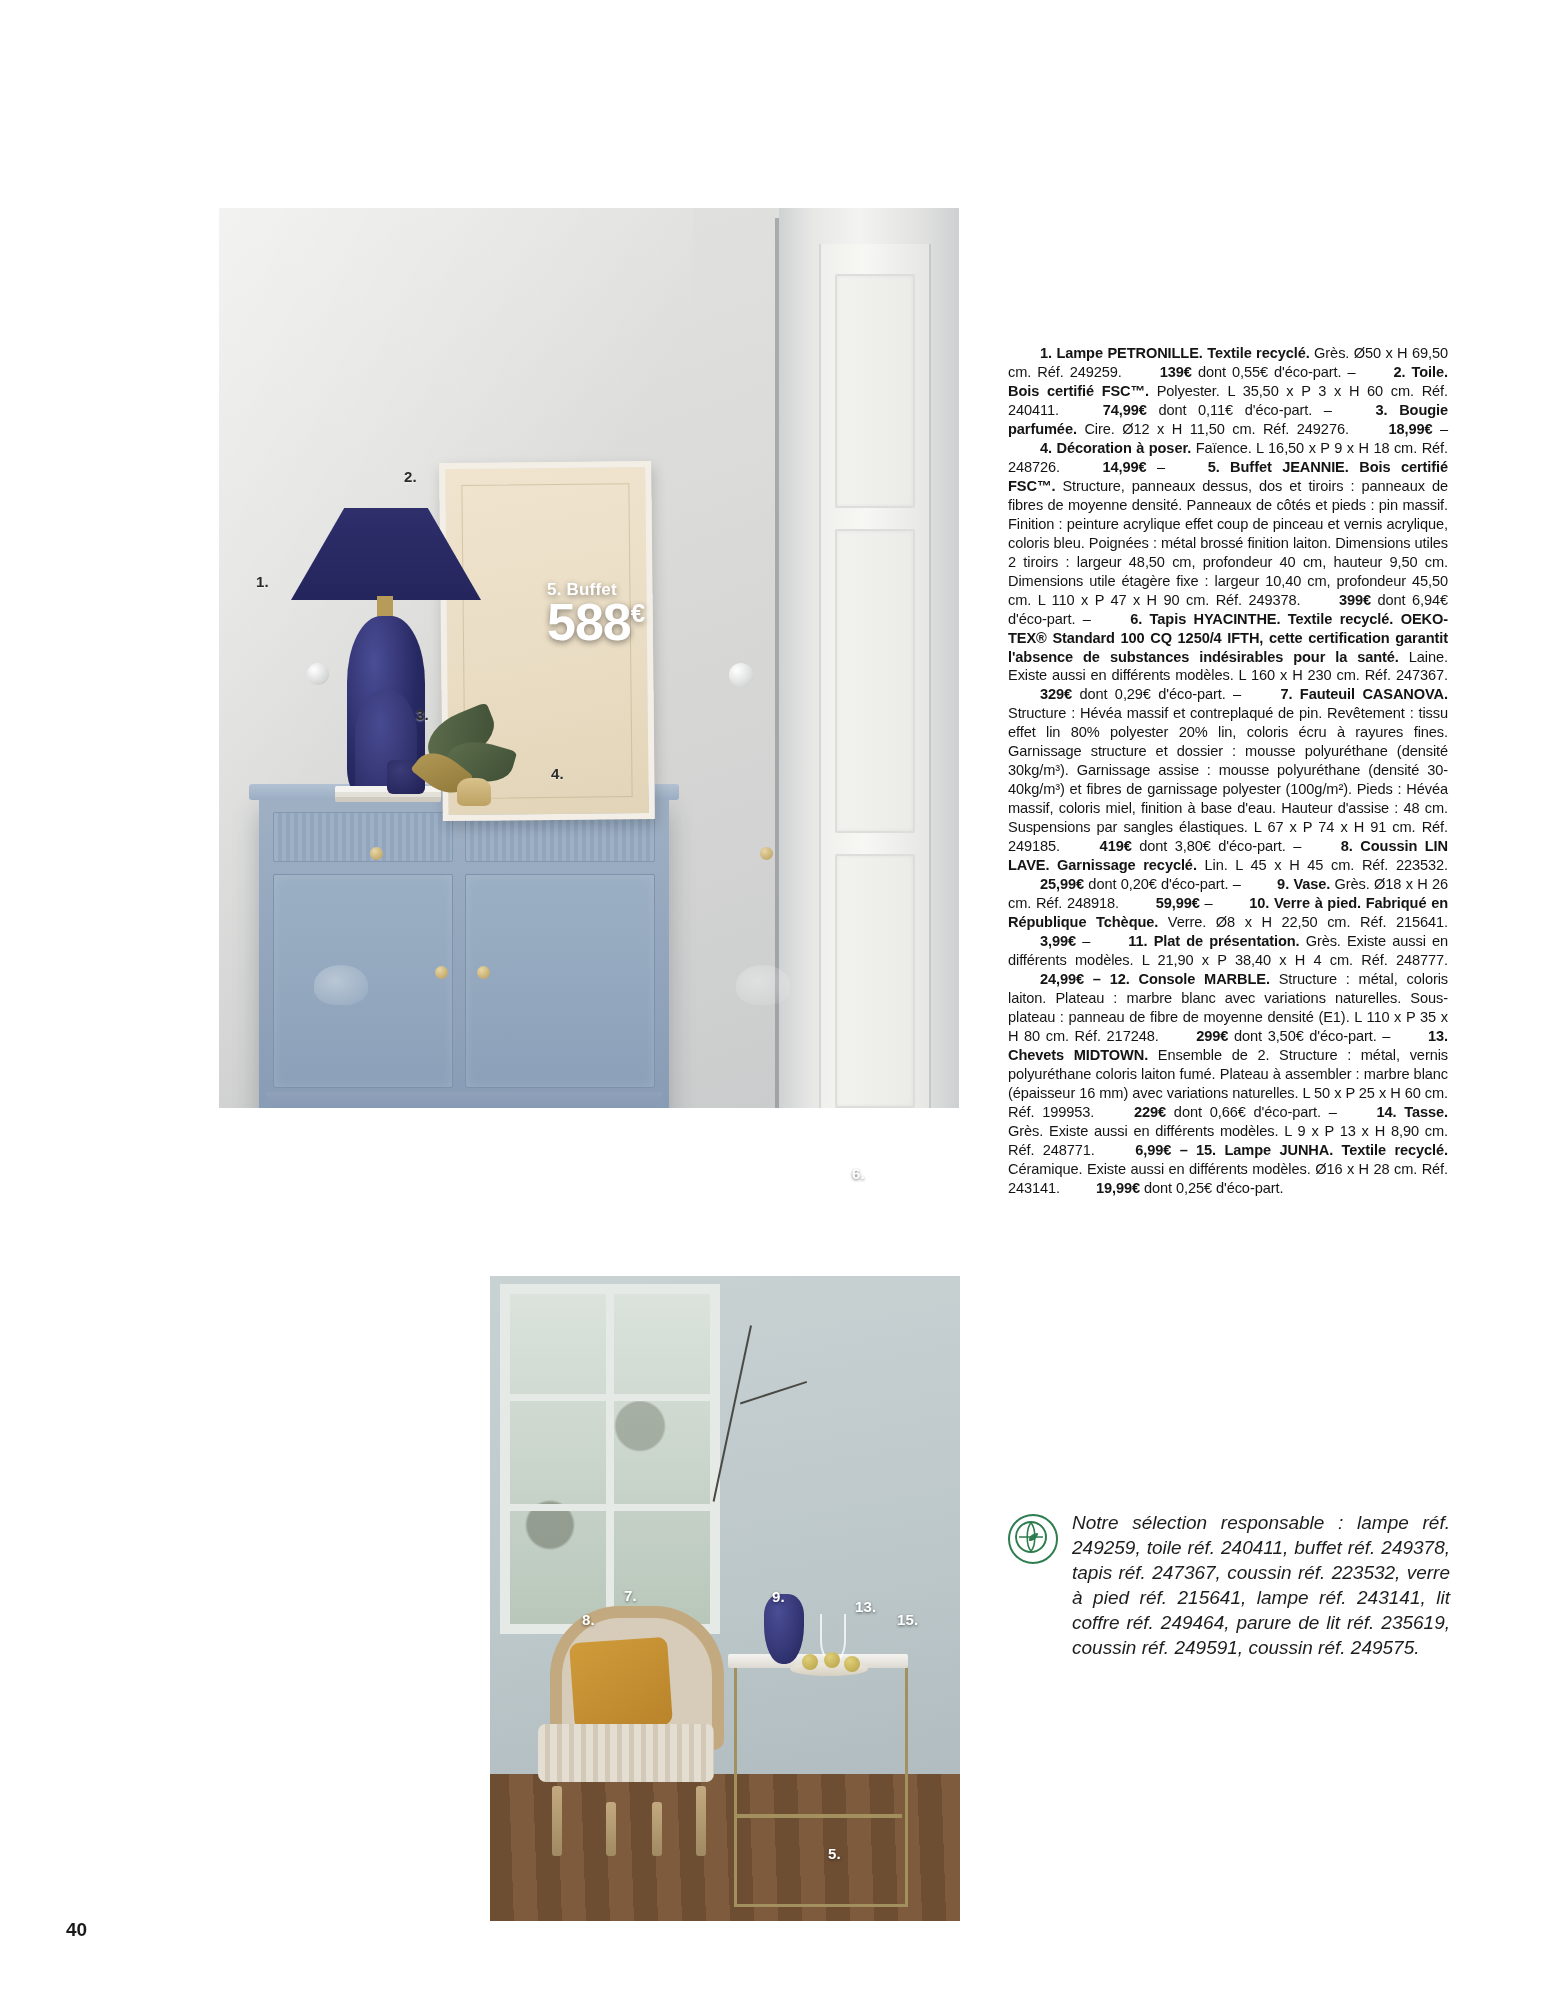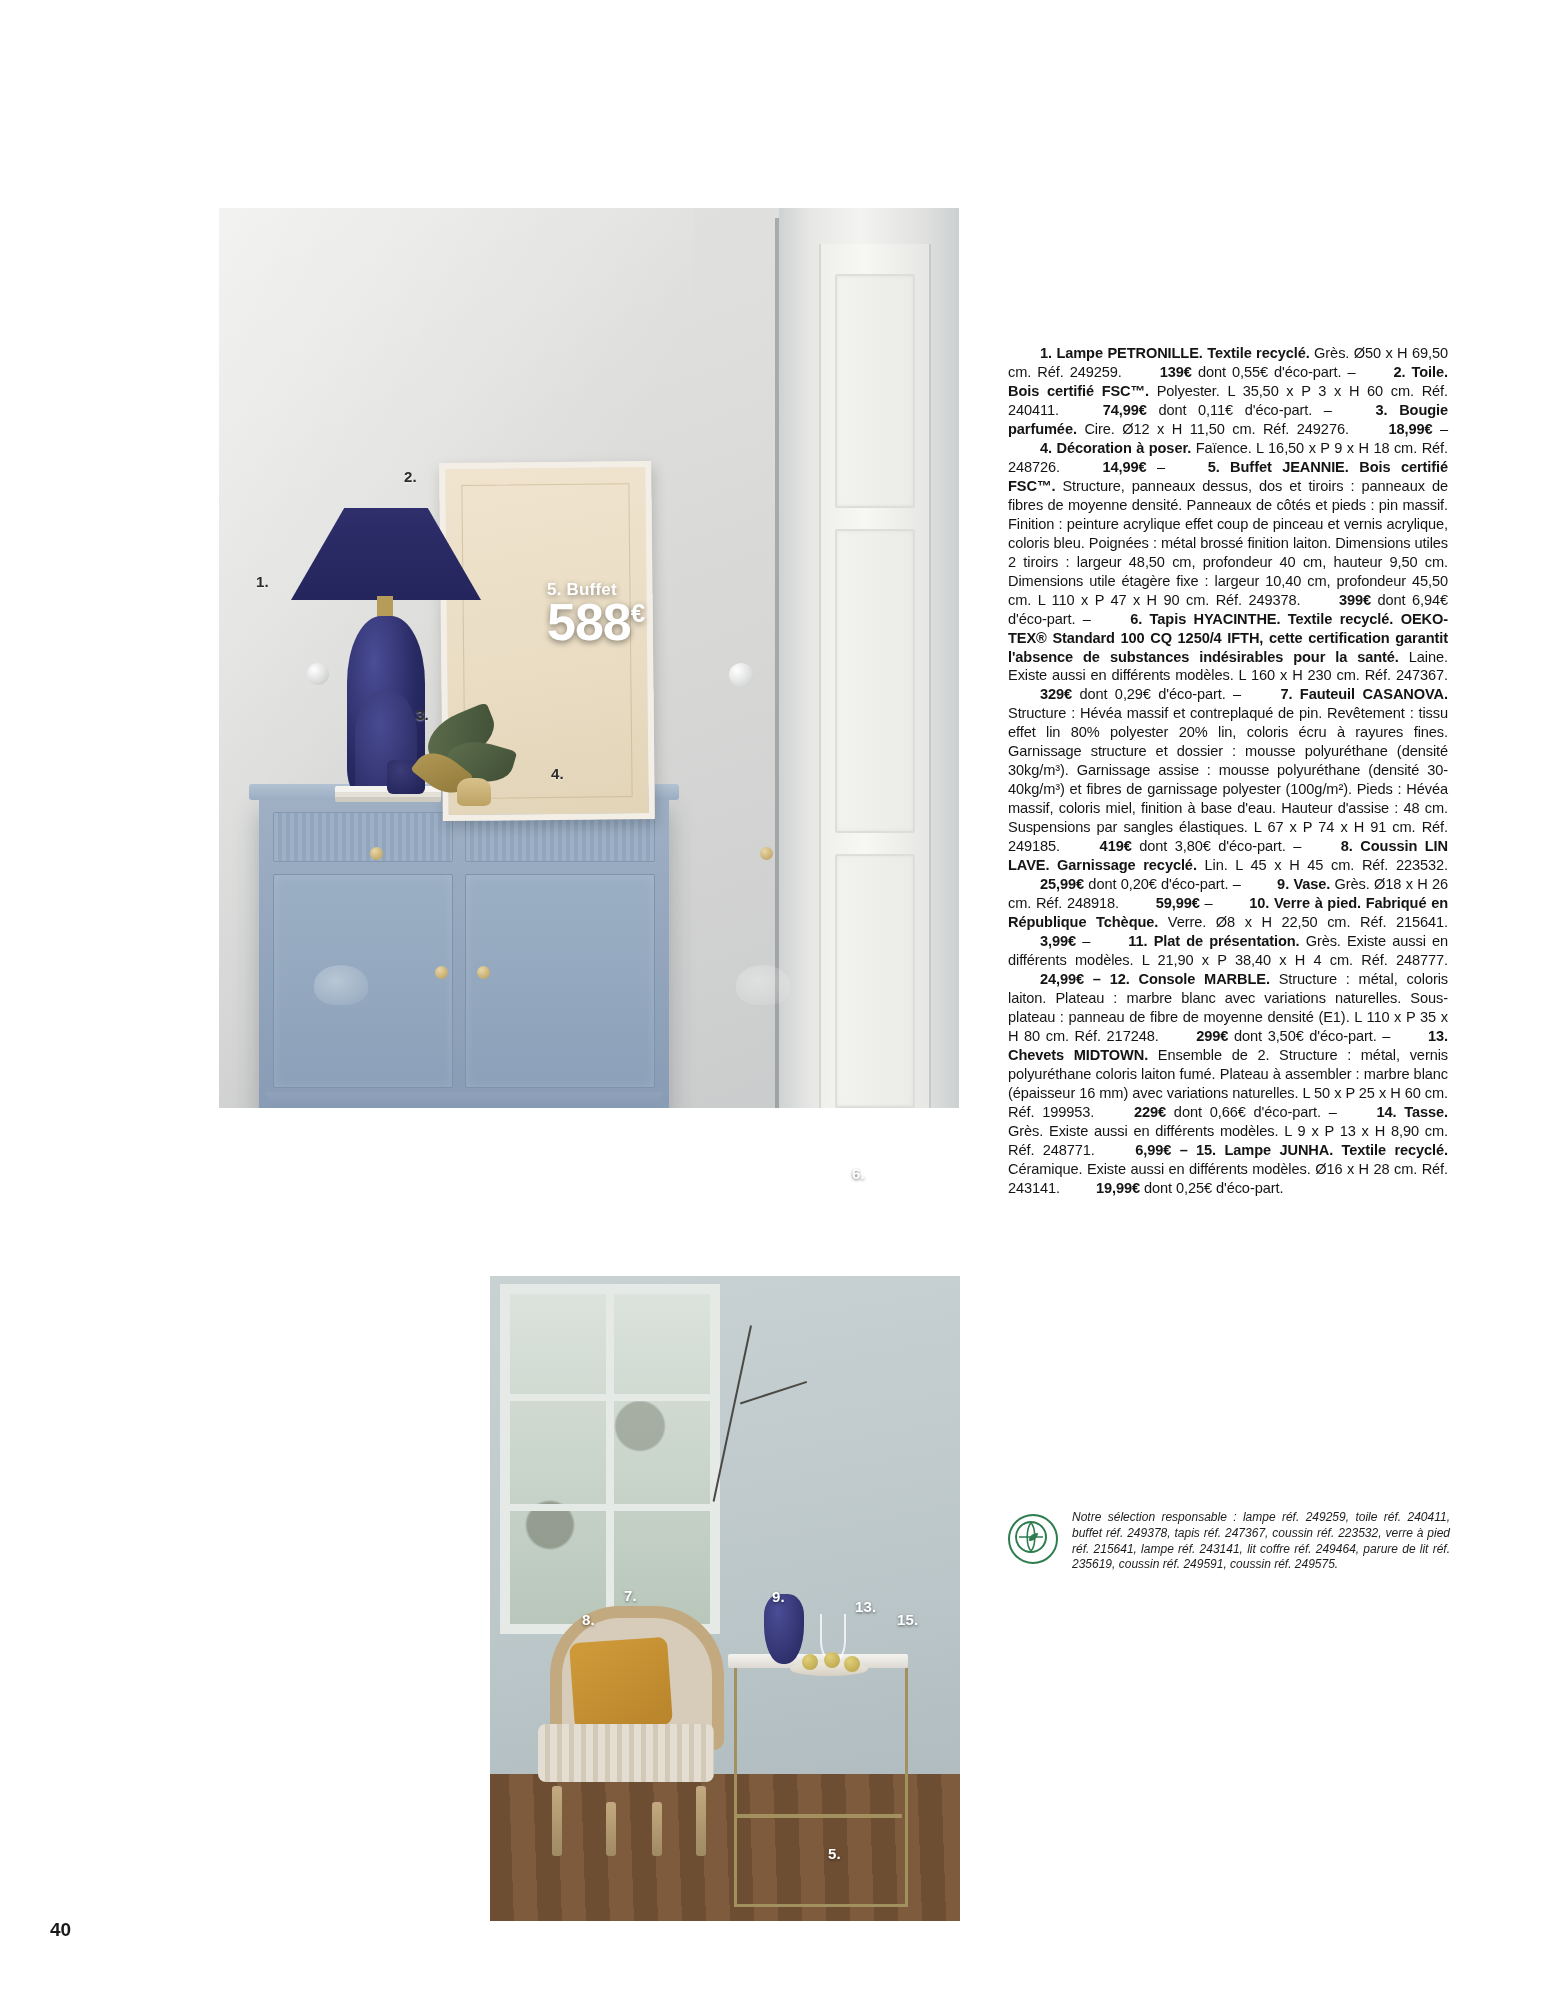--- a/index.html
+++ b/index.html
@@ -395,31 +395,31 @@
     flex: 0 0 auto;
     width: 46px; height: 46px;
     border-radius: 50%;
     border: 2px solid #2e7d4f;
     background: #ffffff;
     position: relative;
     margin-top: 4px;
   }
   .eco-badge svg { position: absolute; left: 5px; top: 5px; }
   .eco-text {
-    font-size: 12px;
+    font-size: 19px;
     line-height: 1.32;
     font-style: italic;
     color: #1d1d1d;
     text-align: justify;
   }
 
   
   .page-number {
     position: absolute;
-    left: 50px;
+    left: 66px;
     top: 1919px;
     font-size: 19px;
     font-weight: 700;
     color: #1a1a1a;
   }
 </style>
 </head>
 <body>
 
 <div class="page">

